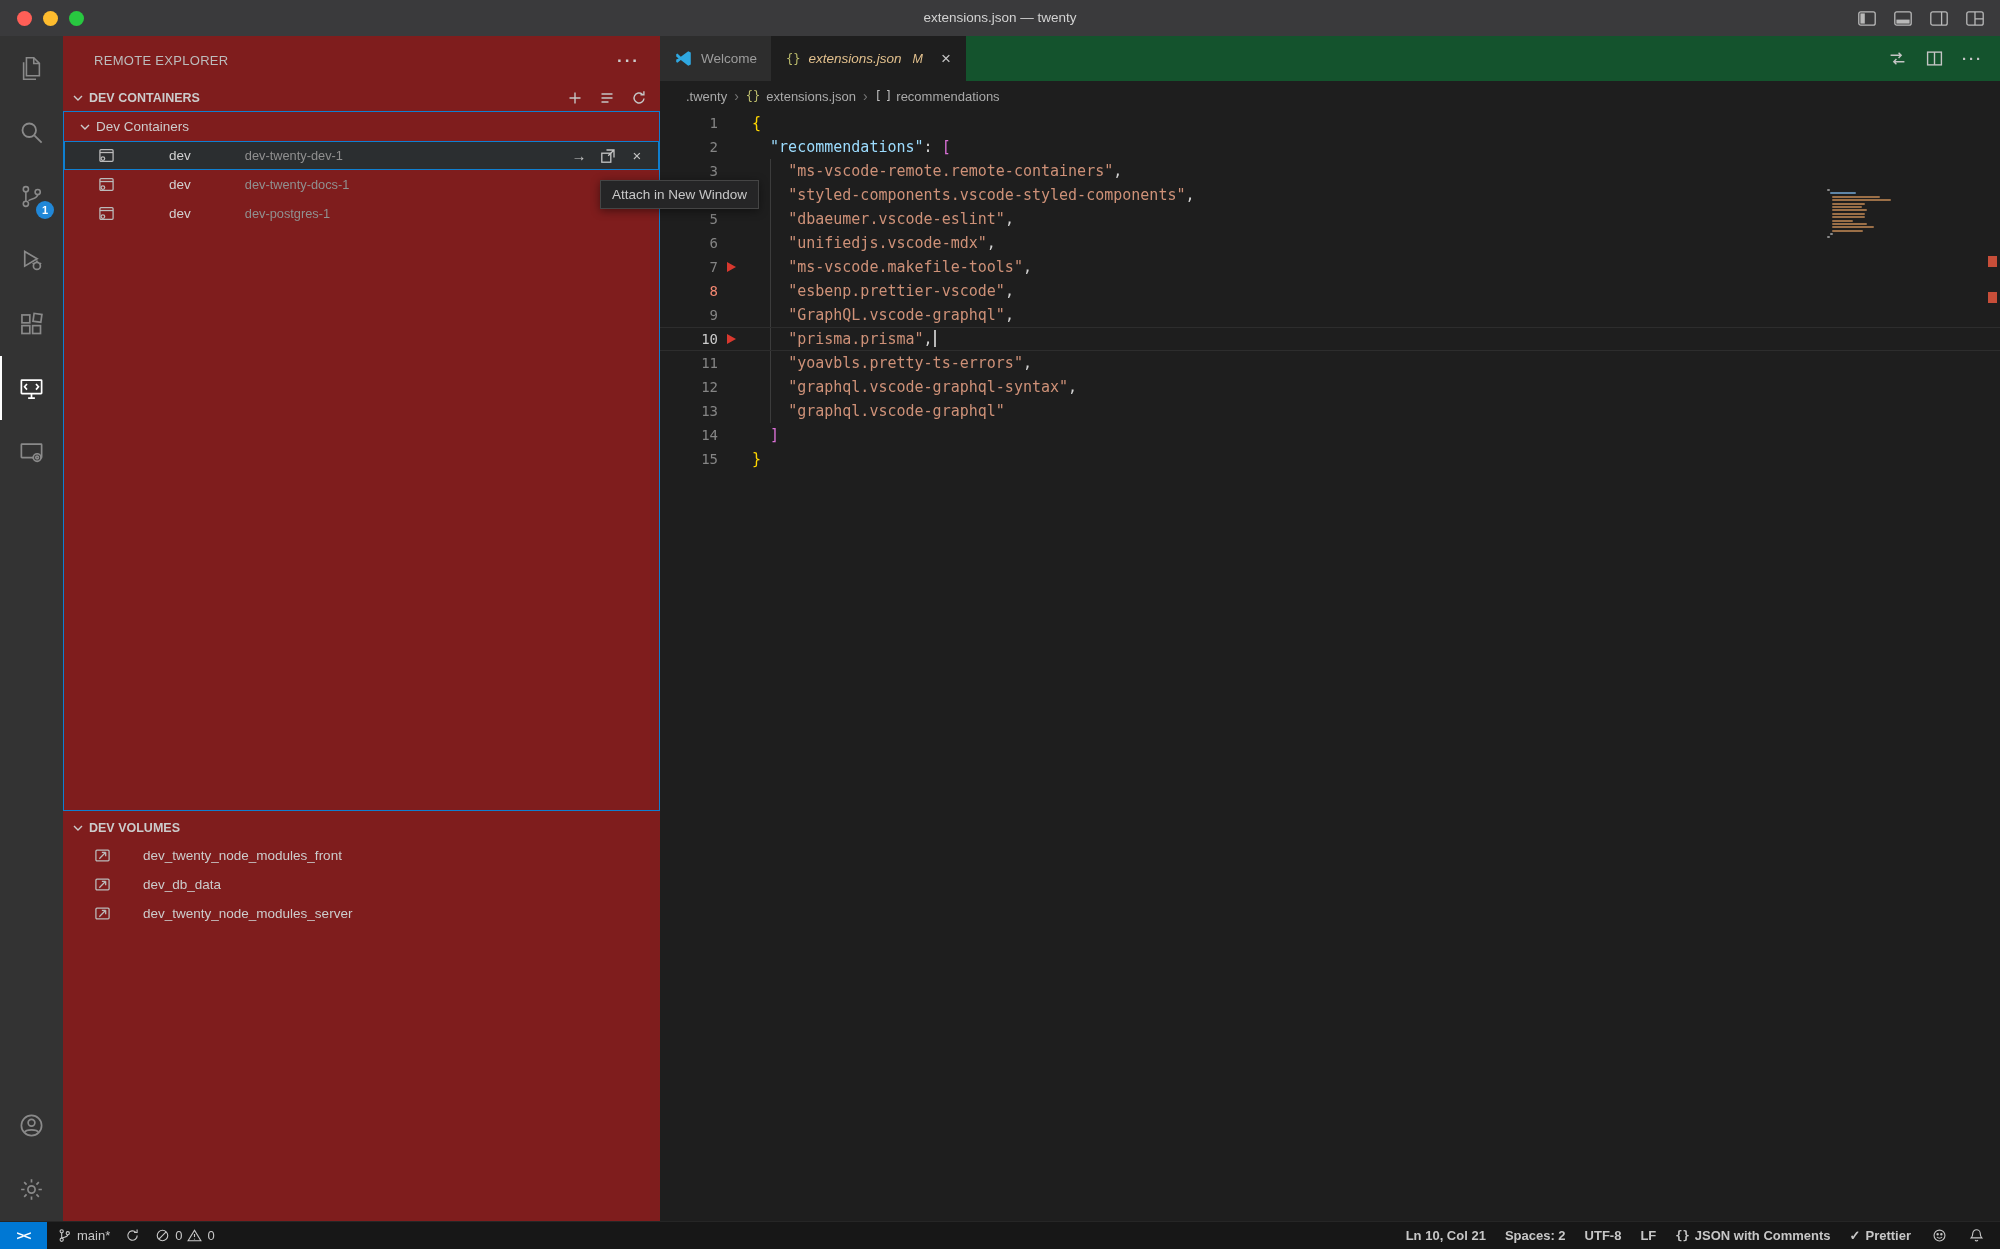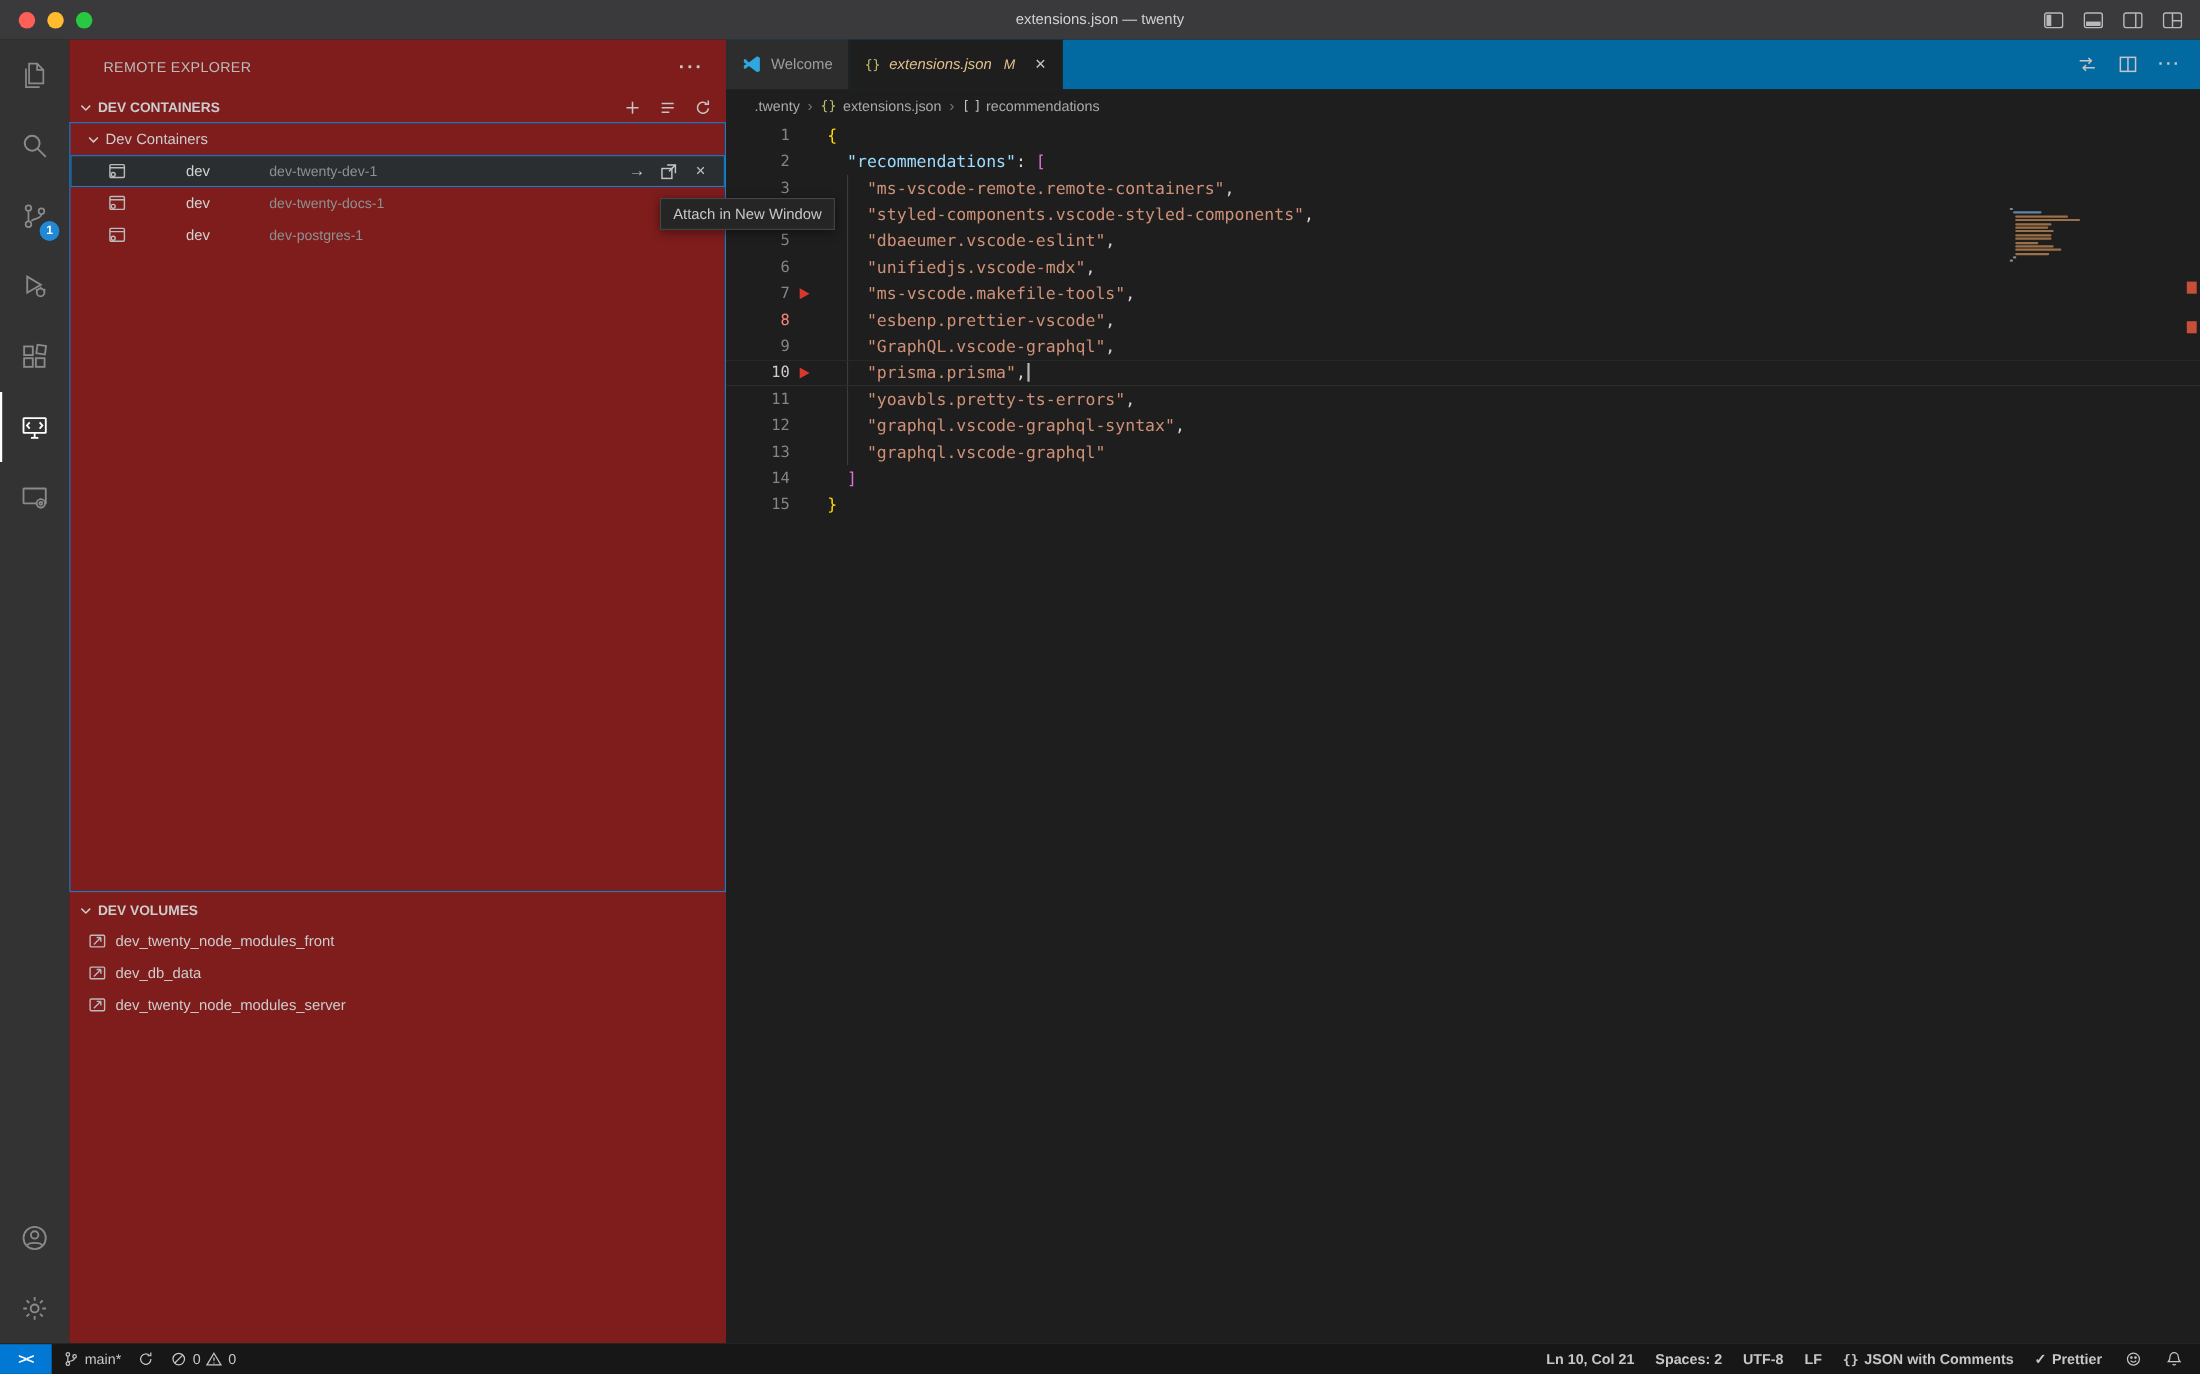--- a/index.html
+++ b/index.html
@@ -39,30 +39,30 @@
   .tree-row .chev { margin:0 3px 0 13px; }
   .container-row { padding-left:34px;gap:45px; }
   .container-row .cicon { margin-right:9px; }
   .clabel { color:#d2d2d2; }
   .cdesc { color:#909090; font-size:12.8px; margin-left:9px; }
   .tree-row.selected { background:#2b2e30; outline:1px solid #0f7fd0; outline-offset:-1px; }
   .row-actions { margin-left:auto; display:flex; align-items:center; gap:11px; padding-right:13px; color:#c5c5c5; }
   .row-actions .act-txt { font-size:15px; line-height:1; }
 
   .volumes-section { position:absolute; top:779px; left:0; width:597px; }
-  .vol-row { height:29px; display:flex; align-items:center; padding-left:17px; font-size:13.5px; color:#cccccc; }
+  .vol-row { height:29px; display:flex; align-items:center; padding-left:31px; font-size:13.5px; color:#cccccc;gap:24px; }
   .vol-row .vicon { margin-right:8px; }
   .help-section { position:absolute; top:1156px; left:0; width:597px; }
 
   
   .tooltip { position:absolute; left:600px; top:180px; height:29px; background:#252526; border:1px solid #454545; color:#c8c8c8; font-size:13.5px; display:flex; align-items:center; padding:0 11px; z-index:40; box-shadow:0 2px 10px rgba(0,0,0,.45); }
 
   
   .editor { position:absolute; top:36px; bottom:28px; left:660px; right:0; background:#1e1e1e; }
-  .tabbar { height:45px; background:#0369a1; display:flex; align-items:stretch; }
+  .tabbar { height:45px; background:#14532d; display:flex; align-items:stretch; }
   .tab { display:flex; align-items:center; gap:8px; padding:0 14px; font-size:13.5px; border-right:1px solid #1e1e1e; }
   .tab.inactive { background:#2d2d2d; color:#9d9d9d; }
   .tab.active { background:#1e1e1e; color:#e2c08d; }
   .tab-label.italic { font-style:italic; }
   .mod-badge { color:#e2c08d; font-size:12.5px; margin-left:3px; font-style:italic; }
   .tab-close { color:#c5c5c5; font-size:17px; margin-left:10px; line-height:1; }
   .tab-actions { margin-left:auto; display:flex; align-items:center; gap:19px; padding-right:17px; color:#c5c5c5; }
   .more-dots { font-size:15px; font-weight:700; letter-spacing:2px; }
 
   .breadcrumbs { height:30px; display:flex; align-items:center; font-size:13px; color:#a9a9a9; padding-left:26px; gap:5px; }

